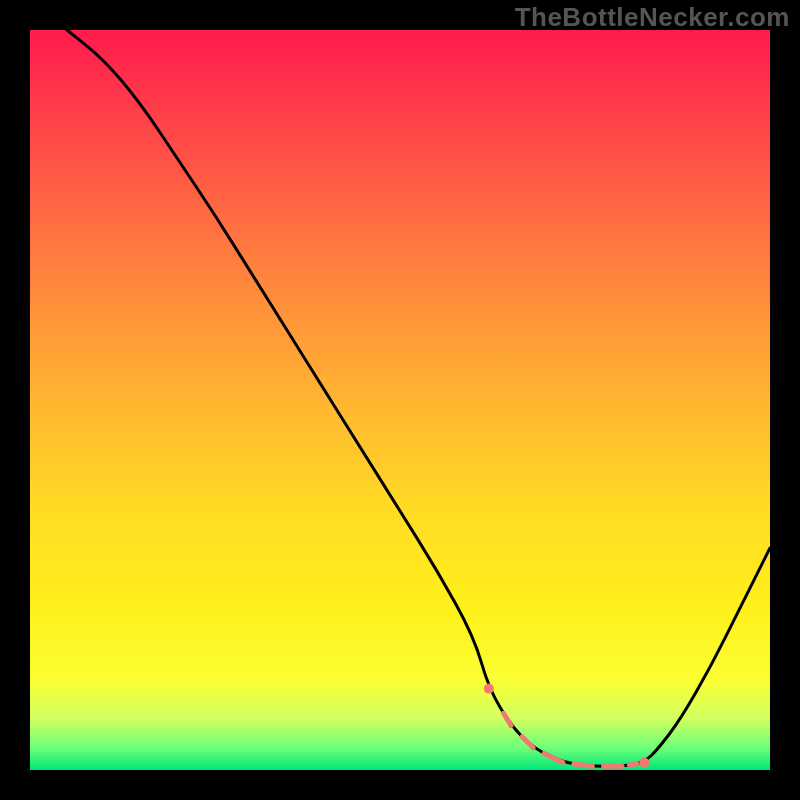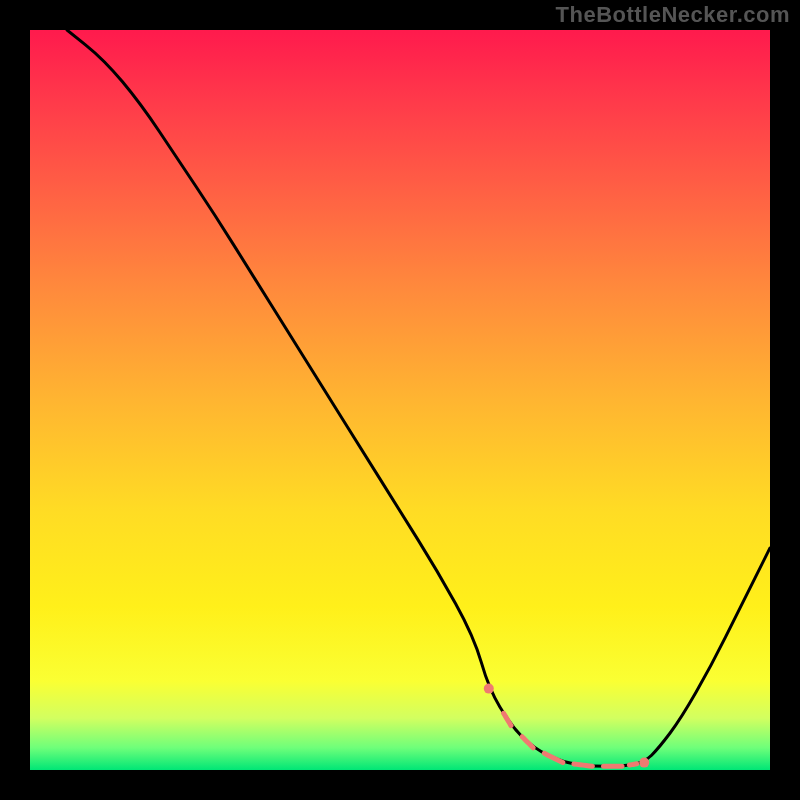--- a/index.html
+++ b/index.html
@@ -1,17 +1,17 @@
 <!DOCTYPE html>
 <html><head>
 <meta charset="utf-8">
 <style>
 html,body{margin:0;padding:0;width:800px;height:800px;background:#000;overflow:hidden;}
 .outer{width:800px;height:800px;background:#000;position:relative;}
-.watermark{position:absolute;top:2px;right:10px;color:#555;font-family:Arial,Helvetica,sans-serif;font-size:22px;font-weight:bold;letter-spacing:0.5px;margin-left:32px;}
+.watermark{position:absolute;top:2px;right:10px;color:#555;font-family:Arial,Helvetica,sans-serif;font-size:26px;font-weight:bold;letter-spacing:0.5px;margin-left:32px;}
 .plot{position:absolute;left:30px;top:30px;width:740px;height:740px;}
 .grad{position:absolute;left:0;top:0;width:740px;height:740px;
   background:linear-gradient(to bottom,
     #ff1a4d 0%,
     #ff3b4a 10%,
     #ff6144 22%,
     #ff8a3c 35%,
     #ffb531 50%,
     #ffdc24 65%,
     #fff01a 78%,

